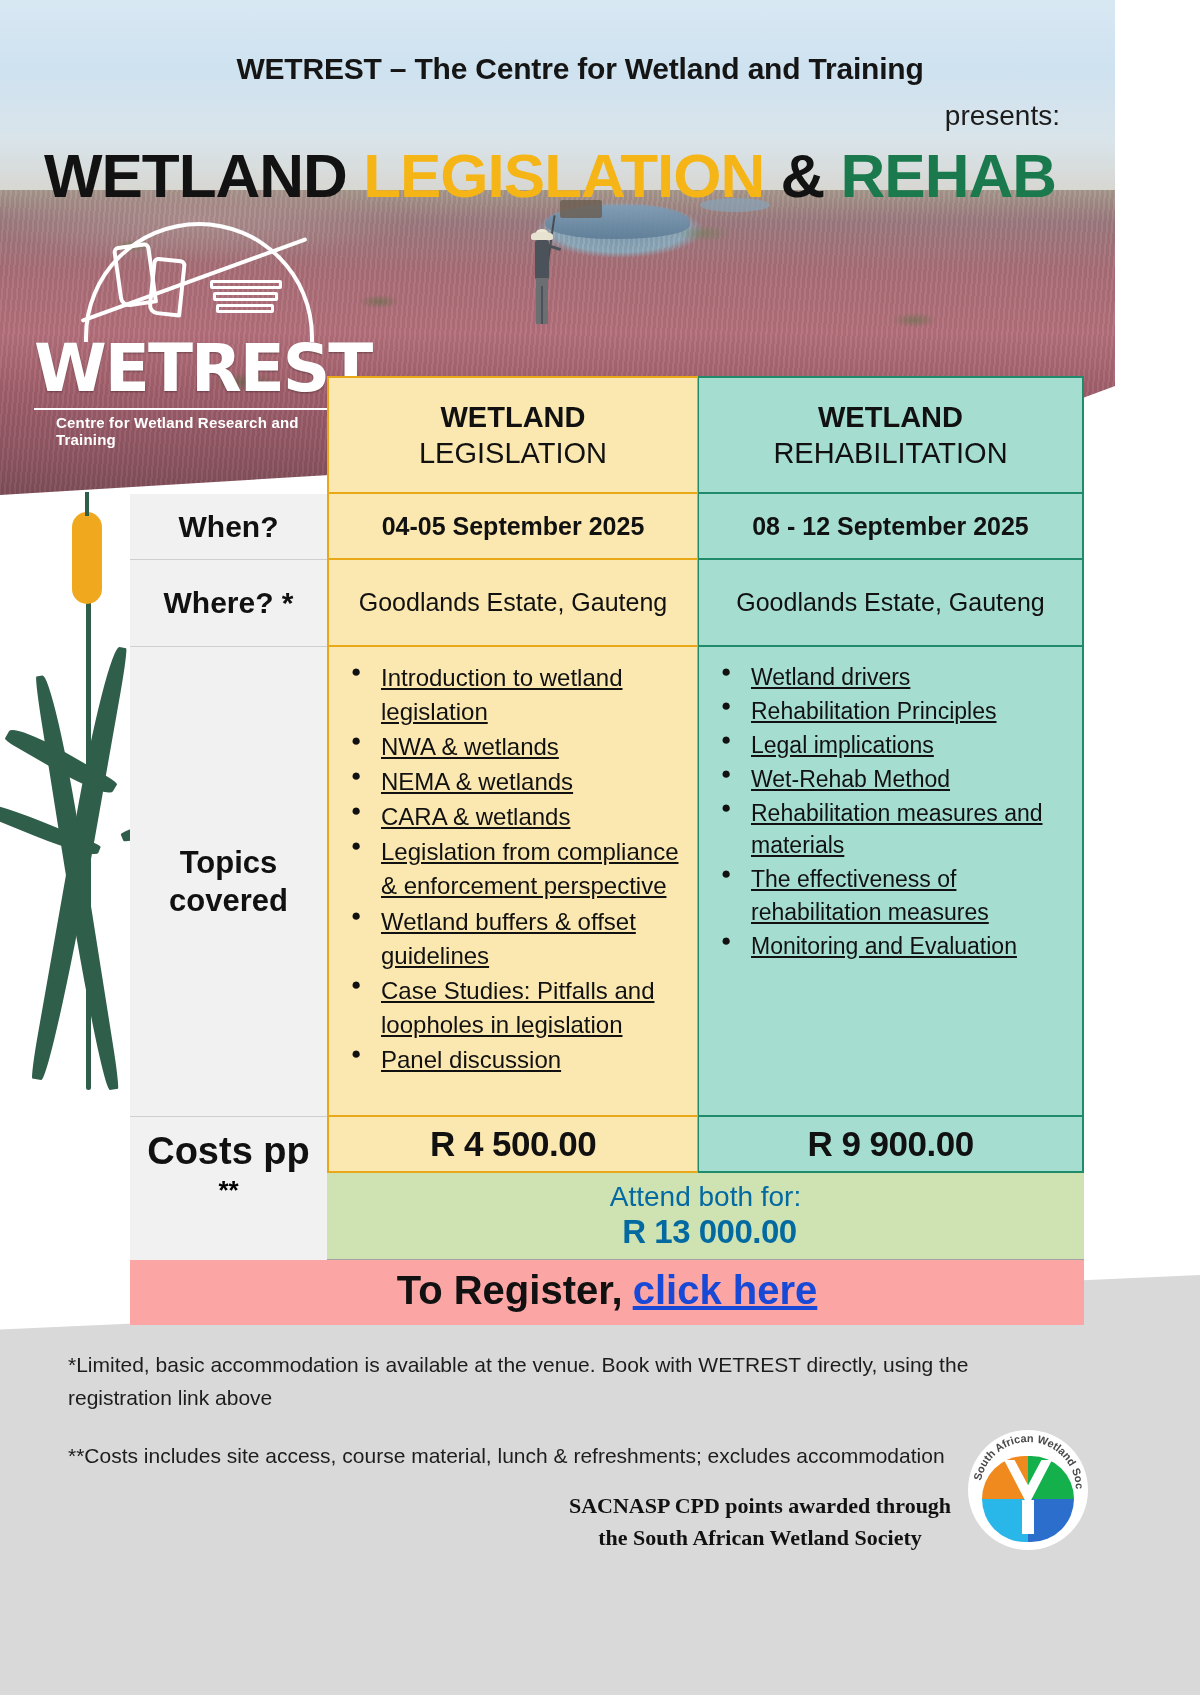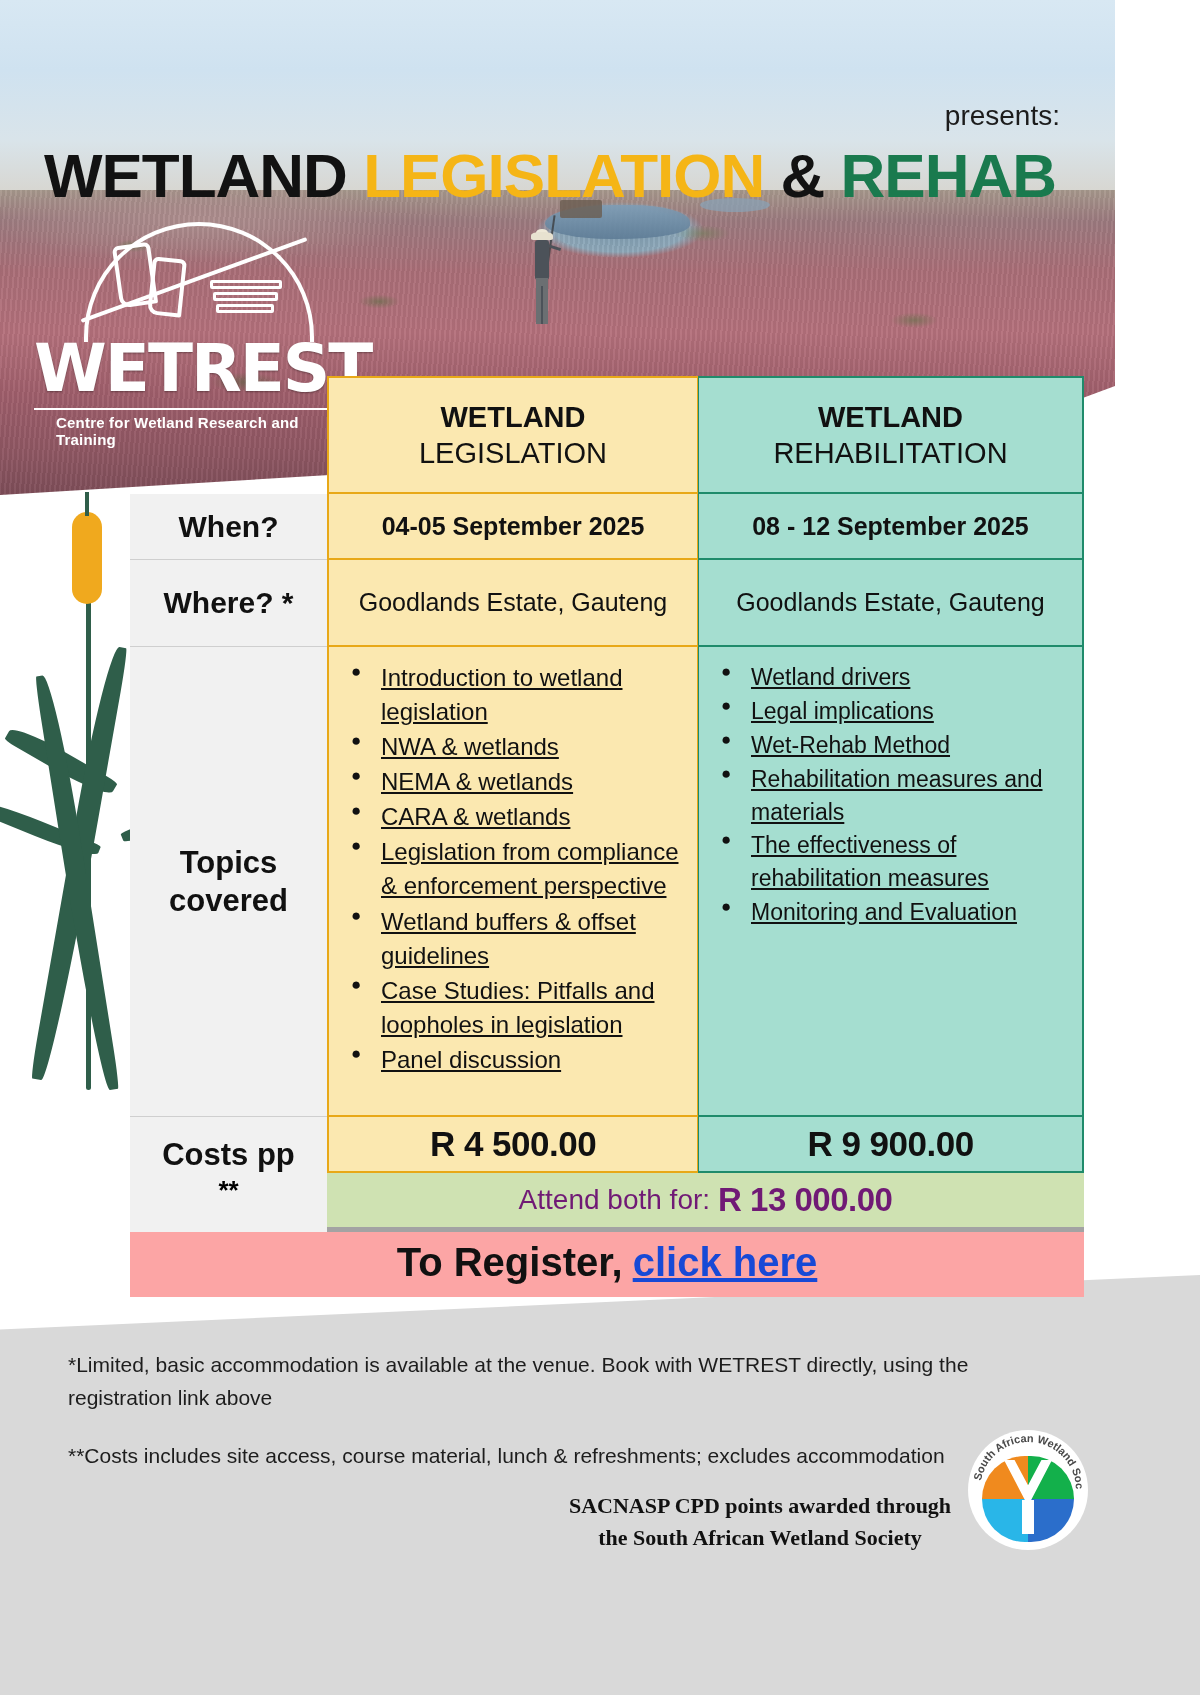--- a/index.html
+++ b/index.html
@@ -207,22 +207,23 @@
   .bullets.tight li { font-size: 23px; line-height: 1.43; }
 
   .cost-val { font-size: 35px; font-weight: bold; letter-spacing: -.5px; }
   .both-row {
     display: flex; width: 954px;
   }
   .both-label { width: 197px; background: #f1f1f1; }
   .both-cell {
     width: 757px; background: #cfe2b2;
     display: flex; align-items: center; justify-content: center;
-    font-size: 28px; color: #701a75; padding: 8px 0;
-    border-bottom: 5px solid #a3a3a3;
+    font-size: 28px; color: #0369a1; padding: 8px 0;
+    border-bottom: 1px solid #a3a3a3;
+    flex-direction: column;
   }
   .both-cell b { font-size: 33px; font-weight: bold; margin-left: 8px; letter-spacing: -.5px; }
 
   .register-row {
     width: 954px; background: #fca5a5;
     display: flex; align-items: center; justify-content: center;
     font-size: 40px; font-weight: bold; color: #111;
     padding: 8px 0 12px 0;
   }
   .register-row a {
@@ -281,20 +282,21 @@
     <div class="pole"></div>
     <div class="figure">
       <div class="fig-hat2"></div>
       <div class="fig-hat"></div>
       <div class="fig-body"></div>
       <div class="fig-arm"></div>
       <div class="fig-legs"></div>
     </div>
   </div>
 
+  <div class="head-line1">WETREST – The Centre for Wetland and Training</div>
   <div class="head-presents">presents:</div>
   <div class="head-main">
     <span class="hm-wetland">WETLAND</span>
     <span class="hm-legis">LEGISLATION</span>
     <span class="hm-amp">&amp;</span>
     <span class="hm-rehab">REHAB</span>
   </div>
 
   <div class="logo">
     <div class="logo-arc"></div>
@@ -374,33 +376,34 @@
           <li>CARA &amp; wetlands</li>
           <li>Legislation from compliance &amp; enforcement perspective</li>
           <li>Wetland buffers &amp; offset guidelines</li>
           <li>Case Studies: Pitfalls and loopholes in legislation</li>
           <li>Panel discussion</li>
         </ul>
       </div>
       <div class="c-rehab" style="height:470px">
         <ul class="bullets tight">
           <li>Wetland drivers</li>
+          <li>Rehabilitation Principles</li>
           <li>Legal implications</li>
           <li>Wet-Rehab Method</li>
           <li>Rehabilitation measures and materials</li>
           <li>The effectiveness of rehabilitation measures</li>
           <li>Monitoring and Evaluation</li>
         </ul>
       </div>
     </div>
 
     <div class="trow">
       <div class="c-label" style="height:56px;border-bottom:none;align-items:flex-end;padding-bottom:0">
         <div>
-          <div style="font-size:31px">Costs pp</div>
+          <div style="font-size:38px">Costs pp</div>
         </div>
       </div>
       <div class="c-legis cell-center" style="height:56px">
         <div class="cost-val">R 4 500.00</div>
       </div>
       <div class="c-rehab cell-center" style="height:56px">
         <div class="cost-val">R 9 900.00</div>
       </div>
     </div>
 

